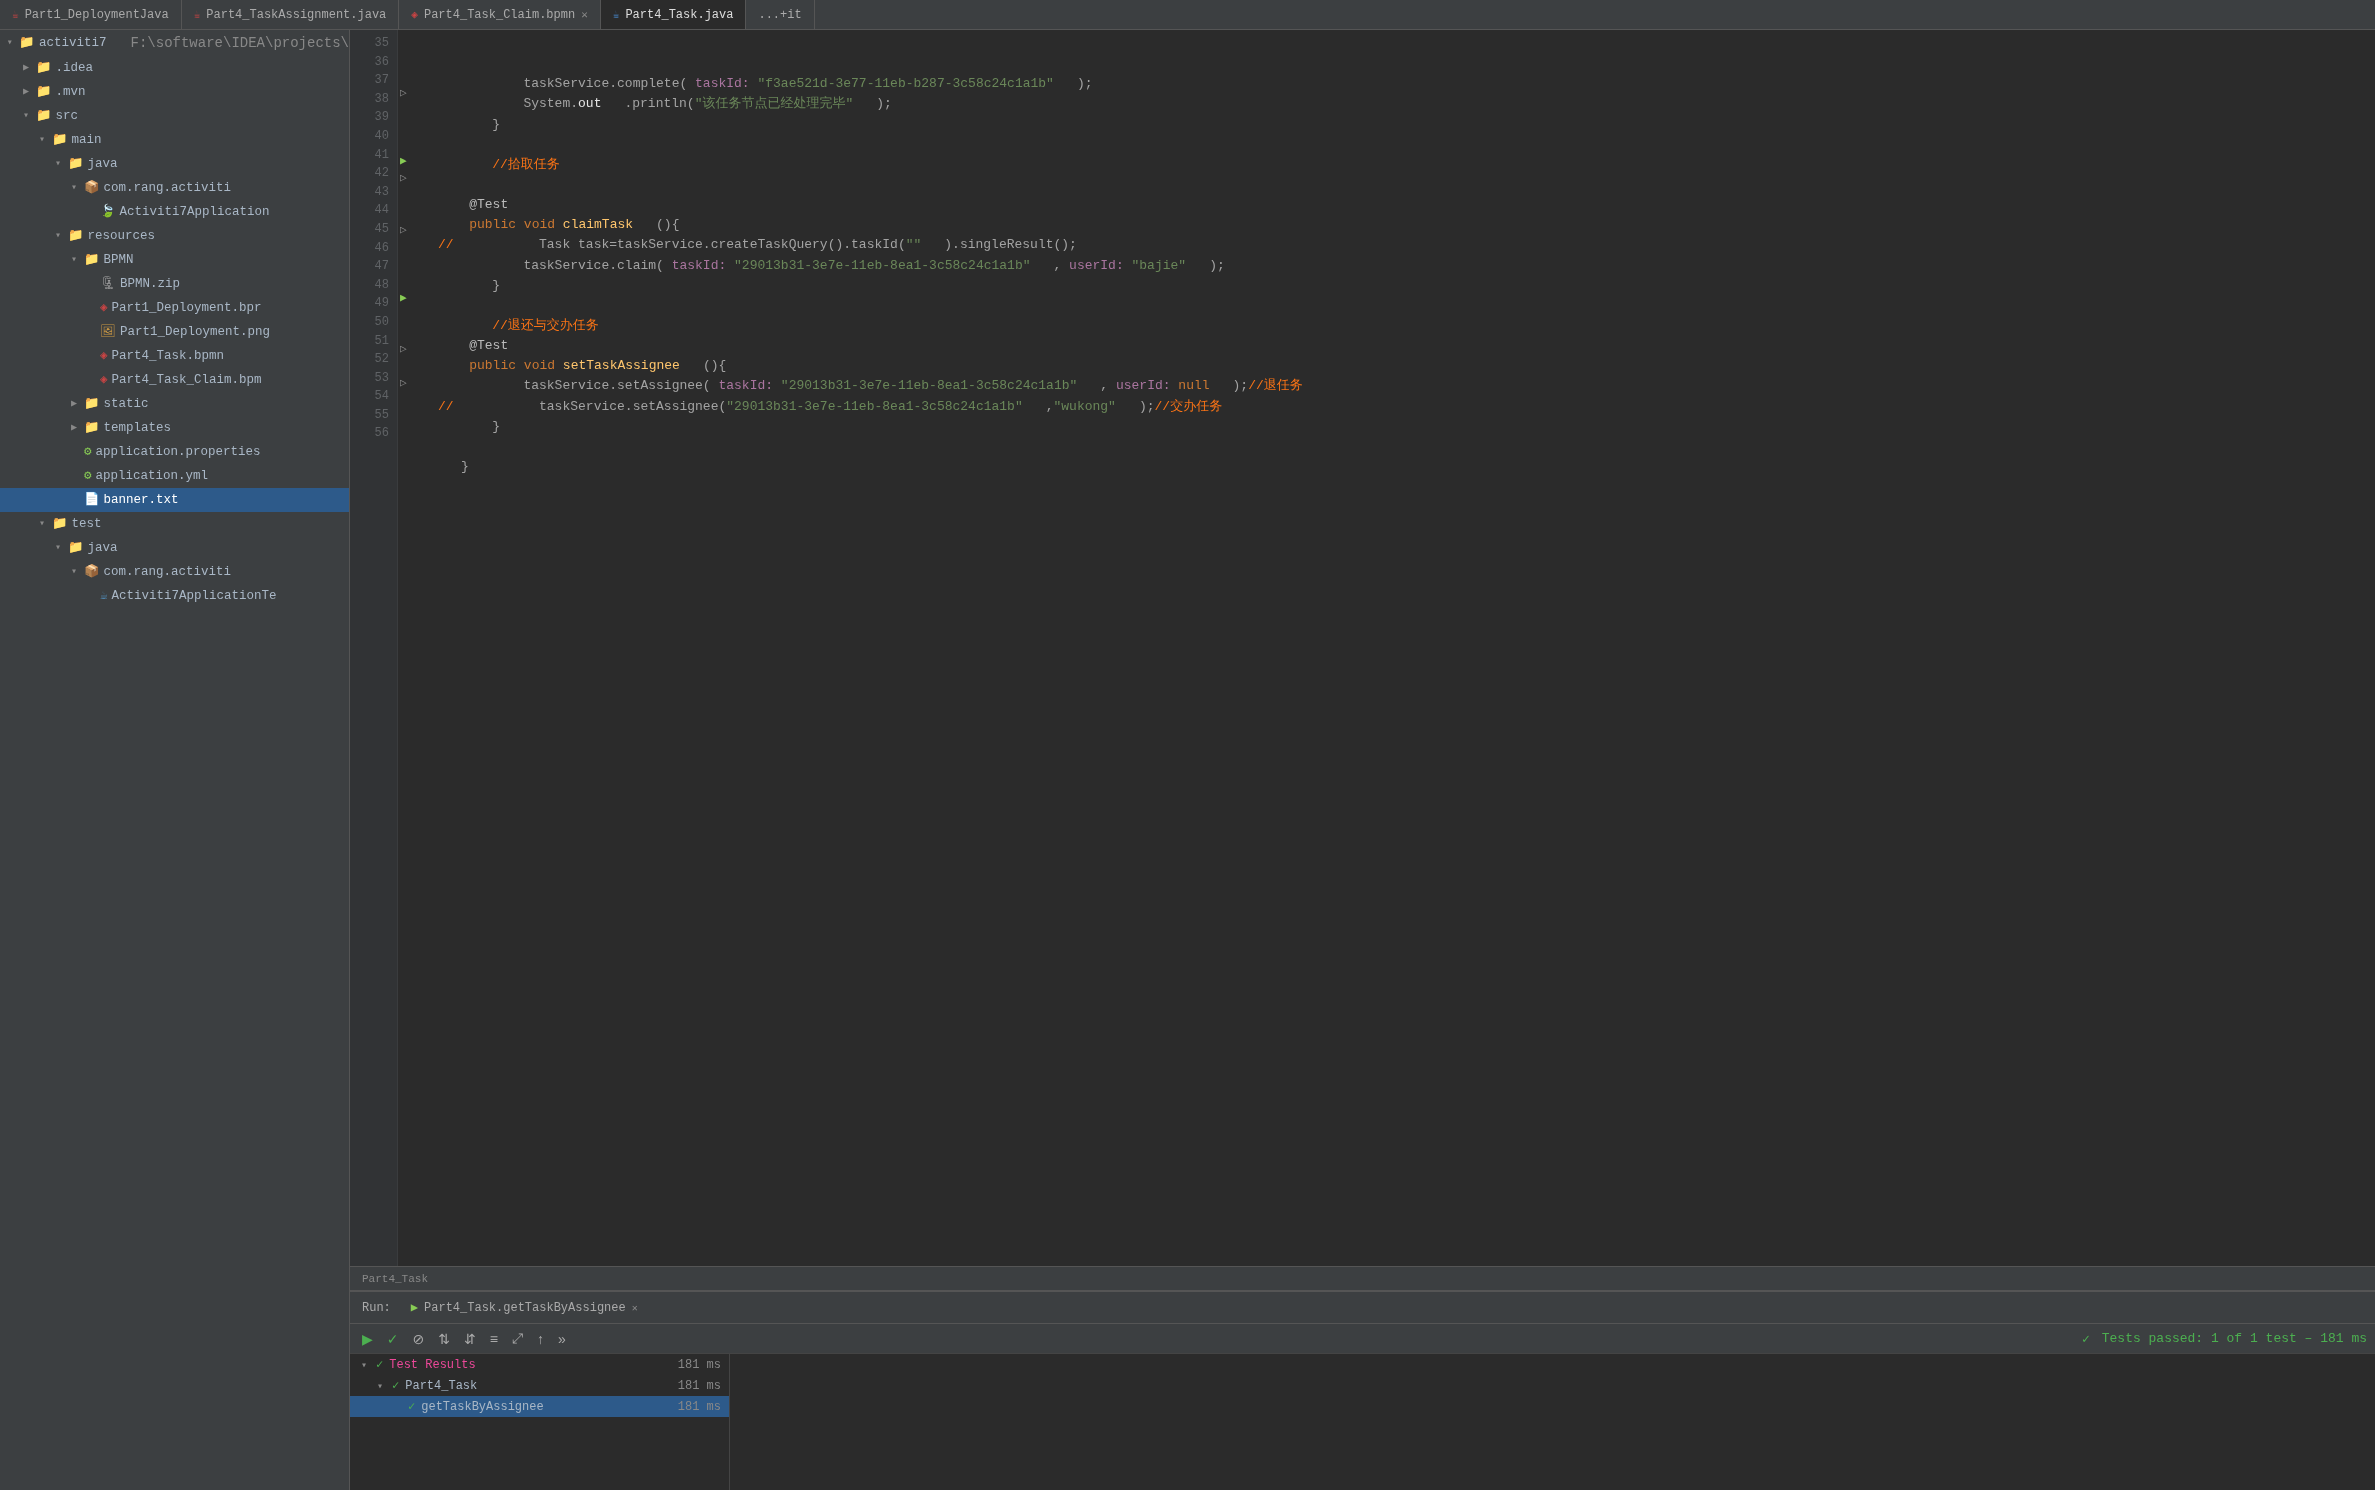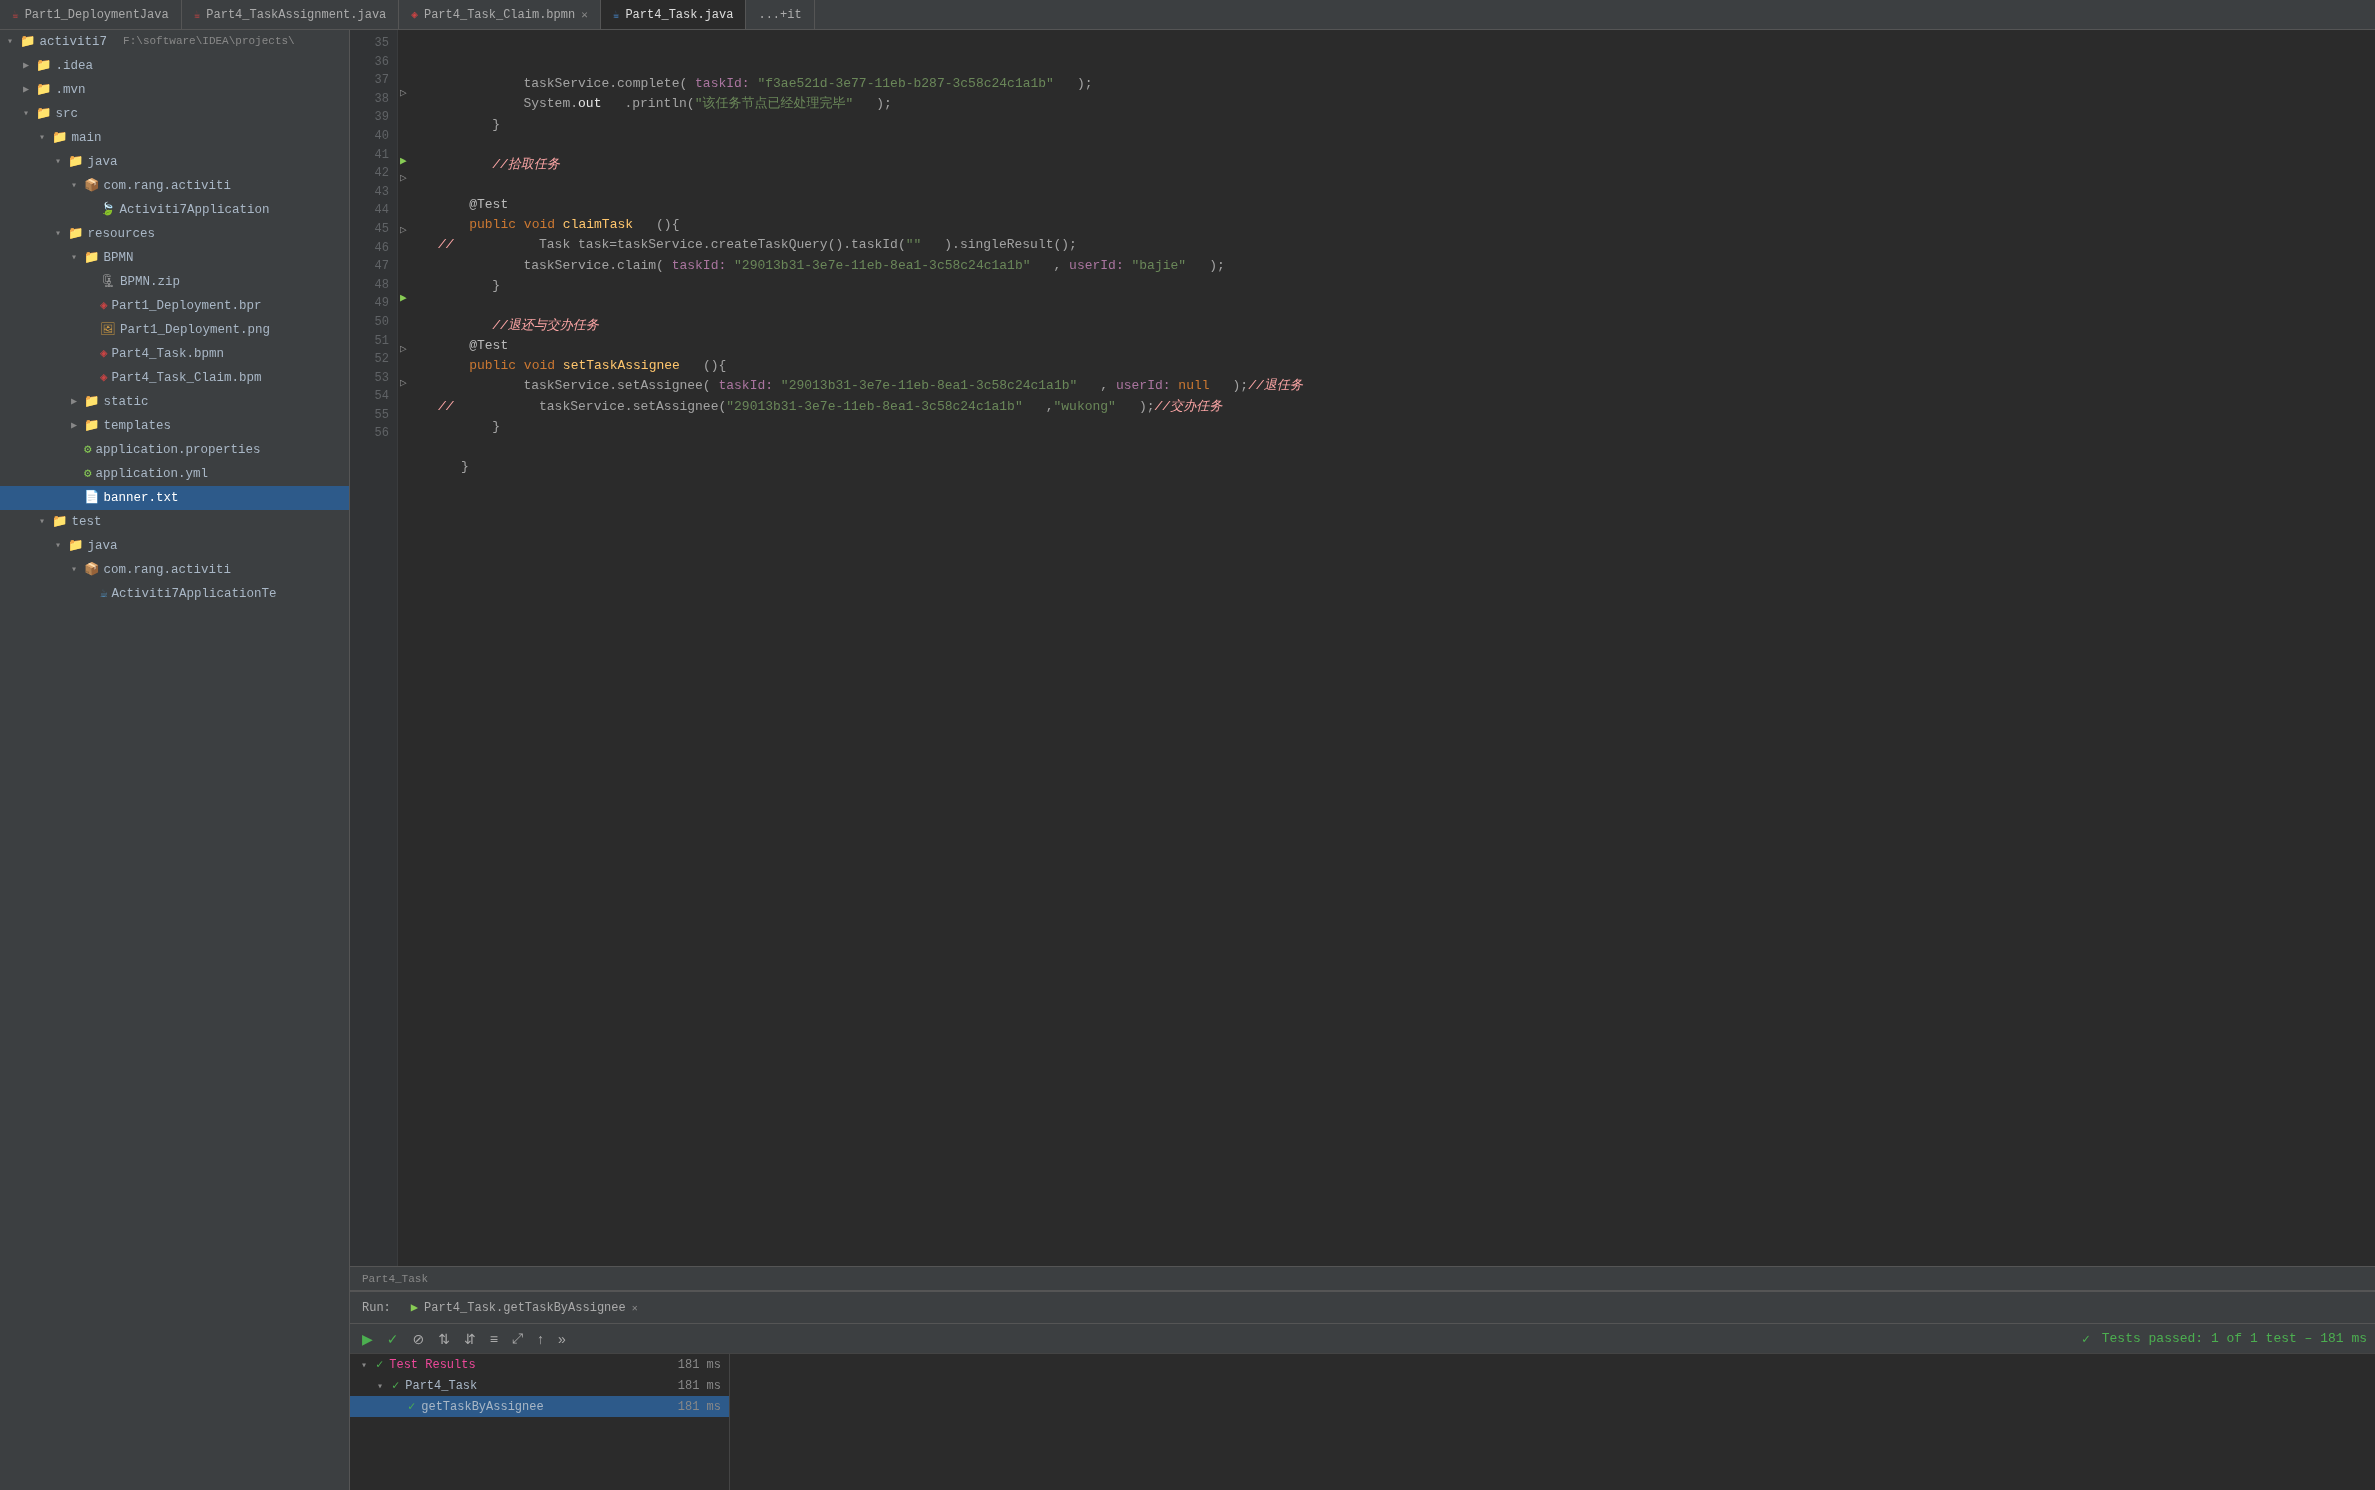--- a/index.html
+++ b/index.html
@@ -115,21 +115,21 @@
       font-size: 13px;
       line-height: 1.55;
       white-space: pre;
       overflow-x: auto;
     }
 
     
     .kw { color: #cc7832; }
     .fn { color: #ffc66d; } 
     .str { color: #6a8759; } 
-    .comment { color: #fca5a5; font-style: italic; }
+    .comment { color: #f97316; }
     .annotation { color: #bbb; }
     .var { color: #e5e5e5; }
     .plain { color: #a3a3a3; margin-left: 23px; }
     .param-key { color: #aa759f; }
 
     
     .editor-status {
       background: #3c3f41;
       border-top: 1px solid #555;
       height: 24px;
@@ -256,21 +256,21 @@
 </div>
 
 <div class="main-layout">
 
   <div class="sidebar">
 
     <div class="tree-item" style="--indent:4px">
       <span class="tree-arrow">▾</span>
       <span style="color:#c09b5a">📁</span>
       <span style="font-weight:normal">activiti7</span>
-      <span style="color:#888;font-size:11px;margin-left:12px">F:\software\IDEA\projects\</span>
+      <span style="color:#888;font-size:14px;margin-left:20px">F:\software\IDEA\projects\</span>
     </div>
 
     <div class="tree-item" style="--indent:20px">
       <span class="tree-arrow">▶</span>
       <span style="color:#888">📁</span>
       <span>.idea</span>
     </div>
 
     <div class="tree-item" style="--indent:20px">
       <span class="tree-arrow">▶</span>

